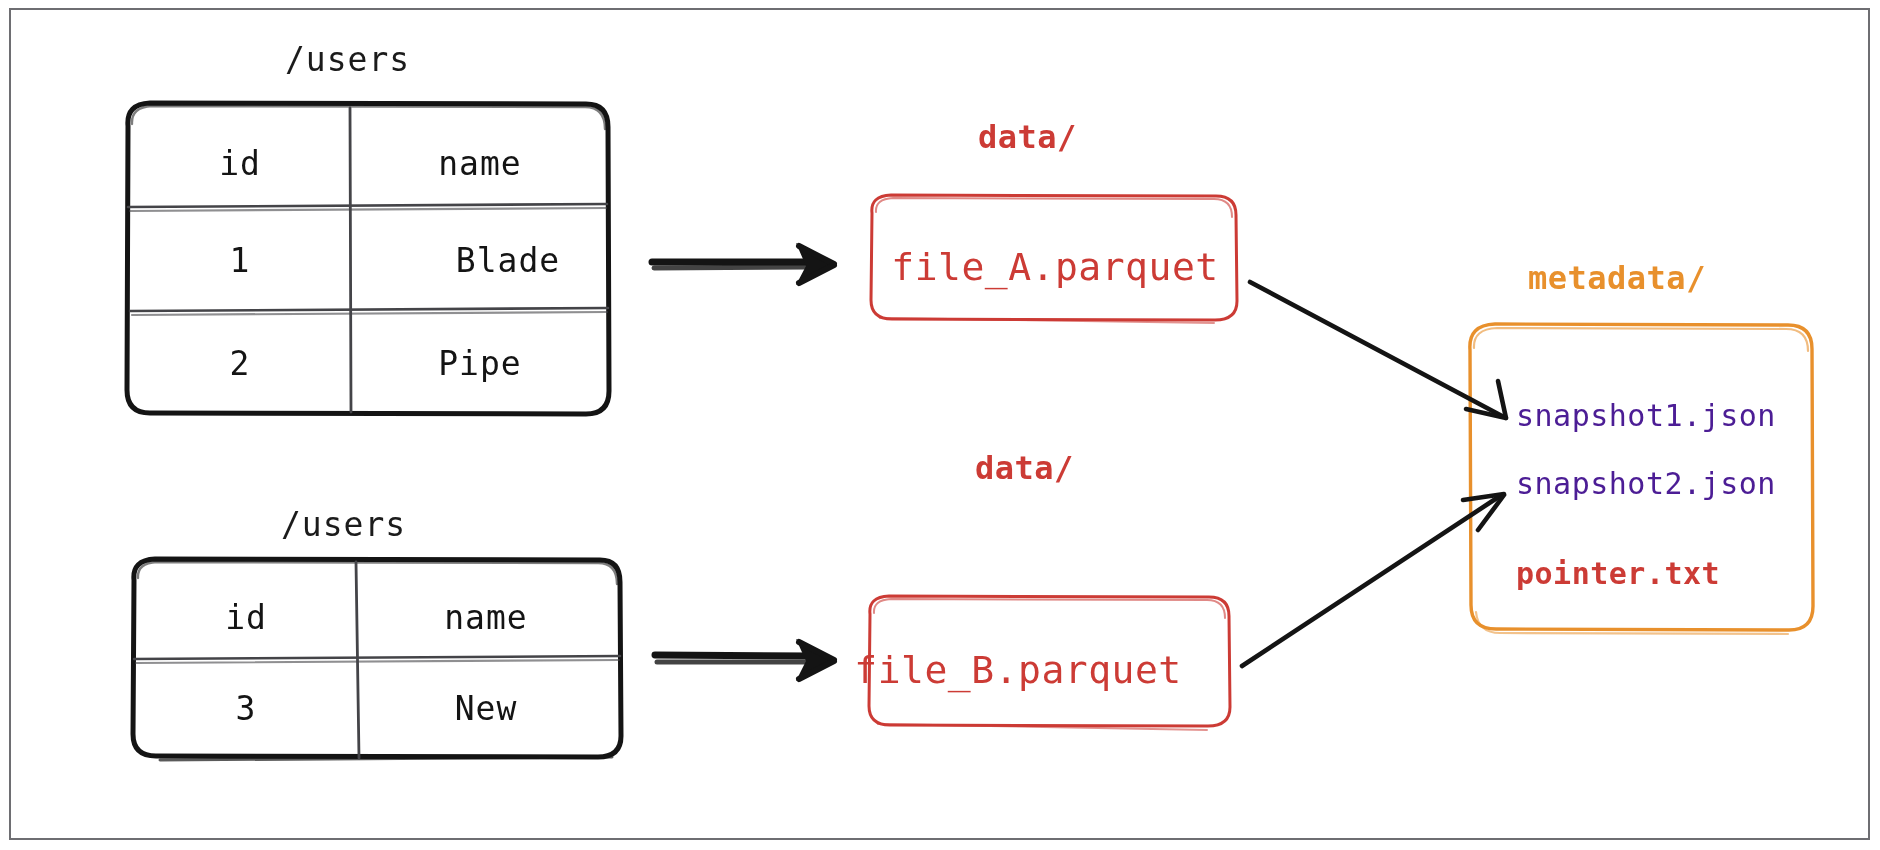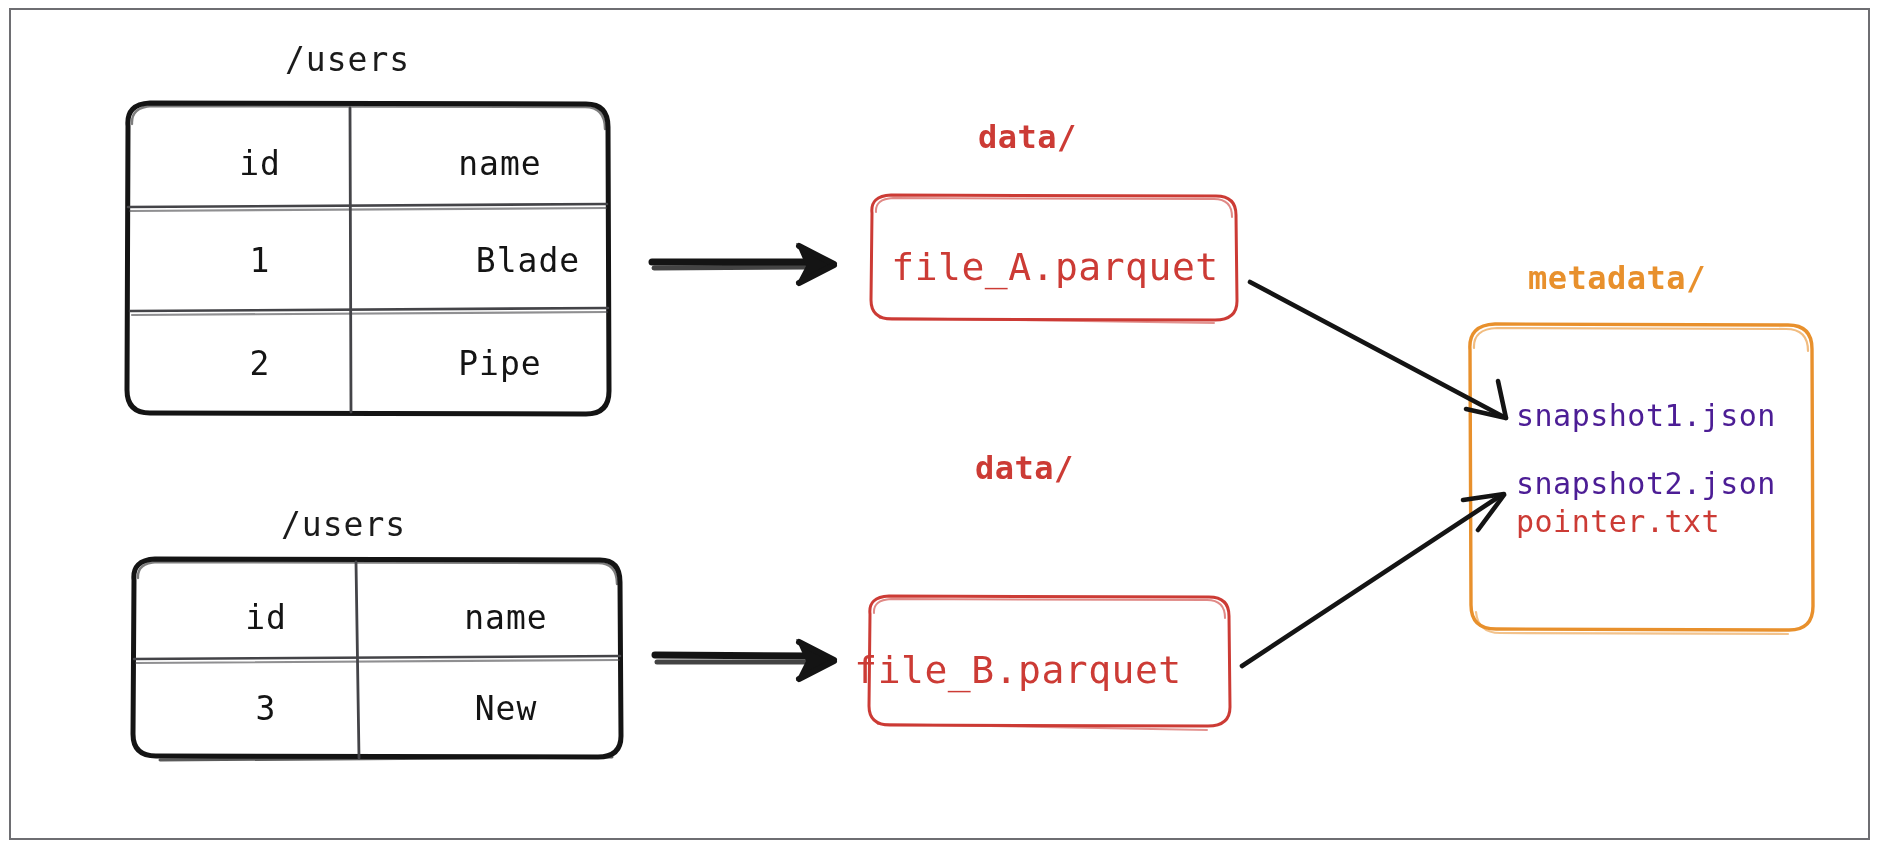--- a/index.html
+++ b/index.html
@@ -54,21 +54,20 @@
   .cell {
     position: absolute;
     display: flex;
     align-items: center;
     justify-content: center;
     font-family: "DejaVu Sans Mono", monospace;
     font-size: 33px;
     color: #141414;
     letter-spacing: 1px;
     white-space: nowrap;
-    margin-left: 20px;
   }
   
   .filebox-label {
     position: absolute;
     display: flex;
     align-items: center;
     justify-content: center;
     font-family: "DejaVu Sans Mono", monospace;
     font-size: 38px;
     color: #cc3b35;
@@ -223,14 +222,14 @@
   <div class="grouplabel-red" style="left:978px; top:94px;">data/</div>
   <div class="filebox-label" style="left:872px; top:213px; width:366px; height:107px;">file_A.parquet</div>
 
   <div class="grouplabel-red" style="left:975px; top:425px;">data/</div>
   <div class="filebox-label" style="left:869px; top:614px; width:298px; height:112px;">file_B.parquet</div>
 
   <div class="grouplabel-orange" style="left:1528px; top:259px;">metadata/</div>
 
   <div class="meta-item meta-orange" style="left:1516px; top:398px;">snapshot1.json</div>
   <div class="meta-item meta-orange" style="left:1516px; top:466px;text-align:right;">snapshot2.json</div>
-  <div class="meta-item meta-red" style="left:1516px; top:504px;">pointer.txt</div>
+  <div class="meta-item meta-red" style="left:1516px; top:556px;font-weight:bold;">pointer.txt</div>
 </div>
 
 </body></html>

